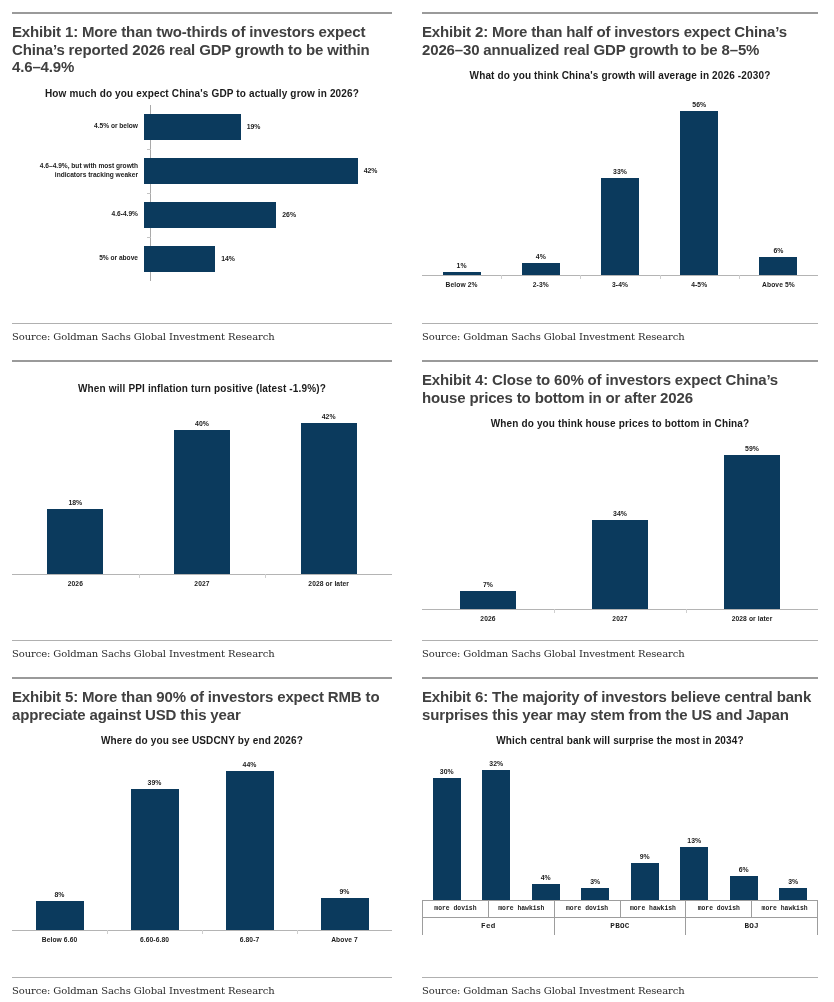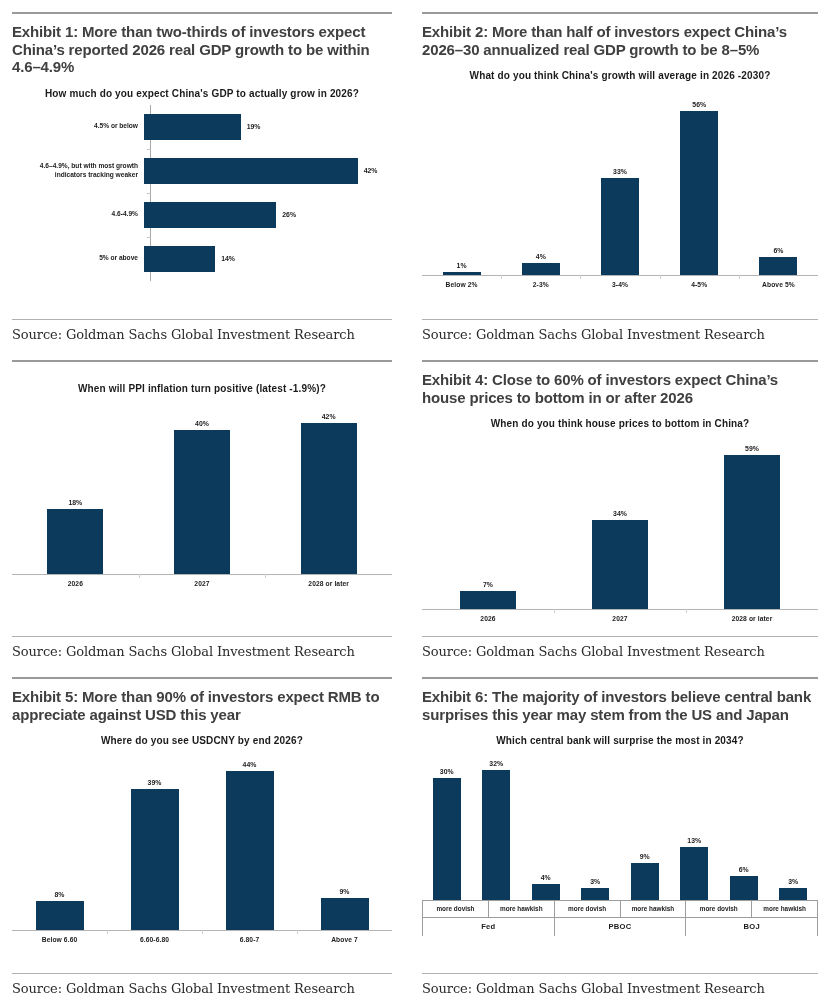--- a/index.html
+++ b/index.html
@@ -65,21 +65,21 @@
     font-size: 10px;
     font-weight: bold;
     color: #1b1b1b;
     text-align: center;
     letter-spacing: 0.15px;
     padding-top: 12px;
     padding-bottom: 2px;
   }
   .source {
     font-family: "DejaVu Serif", "Liberation Serif", serif;
-    font-size: 13px;
+    font-size: 10px;
     color: #2a2a2a;
     flex: 0 0 auto;
     padding-bottom: 6px;
     letter-spacing: -0.1px;
   }
 
   
   .hbar-chart {
     position: relative;
     margin-top: 4px;
@@ -206,20 +206,21 @@
     align-items: center;
     justify-content: flex-end;
     height: 100%;
   }
   .grp-bar { background: #0b3a5d; width: 28px; }
   .grp-table {
     display: flex;
     border: 1px solid #9d9d9d;
     border-bottom: none;
     box-sizing: border-box;
+    font-family: Liberation Mono, monospace;
   }
   .grp-group {
     flex: 1 1 0;
     display: flex;
     flex-direction: column;
     border-right: 1px solid #9d9d9d;
     box-sizing: border-box;
   }
   .grp-group:last-child { border-right: none; }
   .grp-subrow { display: flex; }

